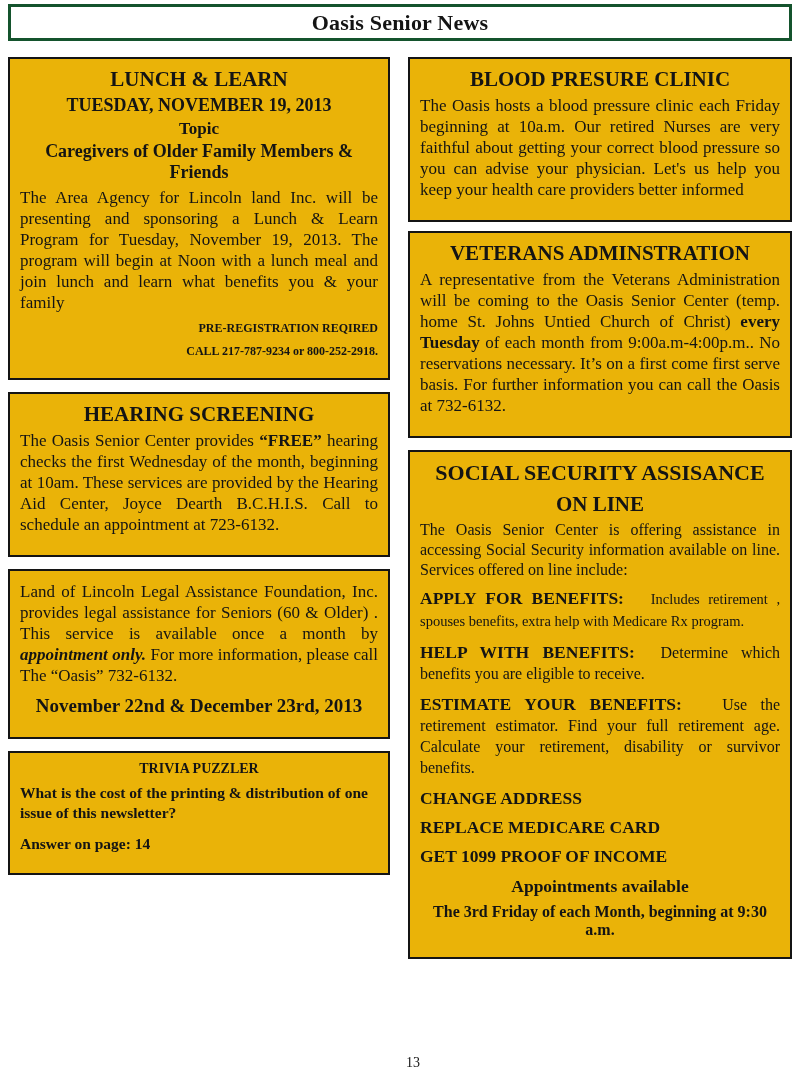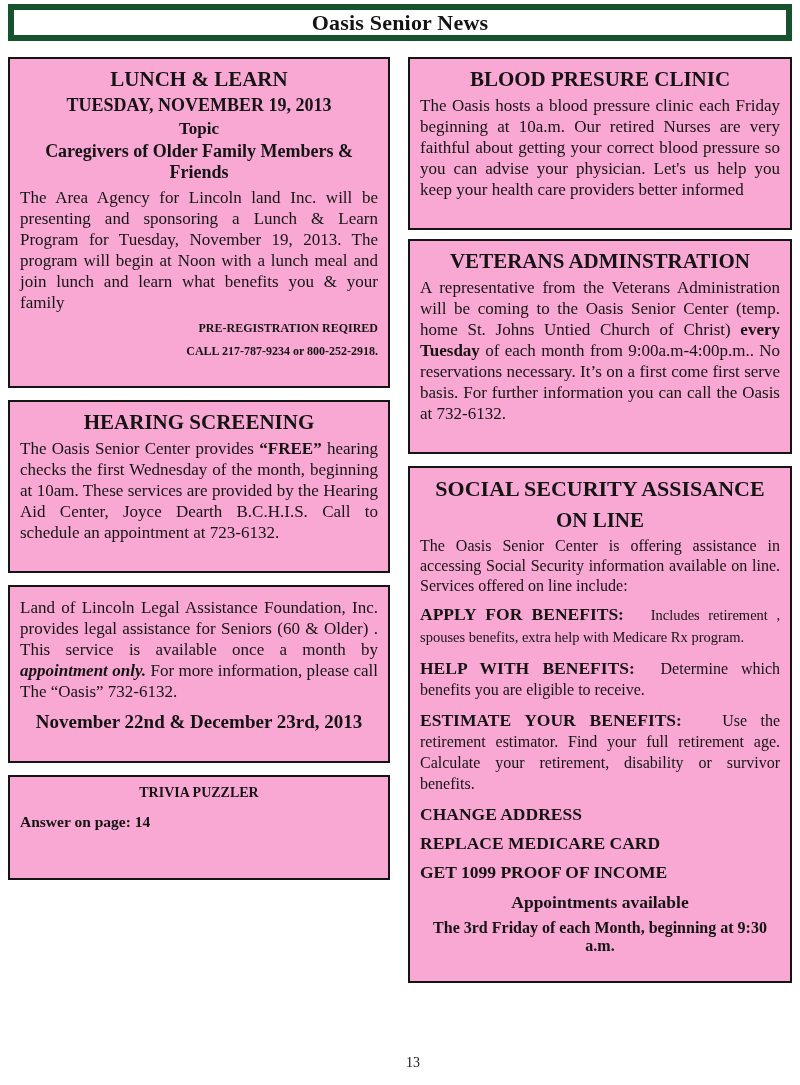--- a/index.html
+++ b/index.html
@@ -8,21 +8,21 @@
     width: 800px;
     height: 1085px;
     background: #ffffff;
     color: #141414;
     font-family: "Liberation Serif", "DejaVu Serif", serif;
     position: relative;
     overflow: hidden;
   }
   .header-box {
     margin: 4px 8px 0 8px;
-    border: 6px solid #14532d;
+    border: 3px solid #14532d;
     height: 37px;
     display: flex;
     align-items: center;
     justify-content: center;
   }
   .header-title {
     font-size: 22px;
     font-weight: bold;
     letter-spacing: 0.2px;
   }
@@ -30,23 +30,23 @@
     display: flex;
     gap: 18px;
     padding: 0 8px;
     margin-top: 16px;
     align-items: flex-start;
   }
   .col-left  { width: 382px; }
   .col-right { width: 384px; }
   .box {
     border: 2px solid #141414;
-    padding: 6px 10px 24px 10px;
+    padding: 6px 10px 16px 10px;
     margin-bottom: 12px;
-    background: #f9a8d4;
+    background: #eab308;
   }
   .box-title {
     text-align: center;
     font-weight: bold;
     font-size: 21px;
     margin: 2px 0 4px 0;
     line-height: 1.15;
   }
   .box-title.second { font-size: 22px; margin-top: 2px; margin-bottom: 6px; }
   .sub-line {
@@ -164,20 +164,21 @@
       <p class="body-text"><span>The Oasis Senior Center provides </span><b class="inline-bold">“FREE”</b><span> hearing checks the first Wednesday of the month, beginning at 10am. These services are provided by the Hearing Aid Center, Joyce Dearth B.C.H.I.S.  Call to  schedule an appointment at 723-6132.</span></p>
     </div>
 
     <div class="box" style="min-height:147px;">
       <p class="body-text"><span>Land of Lincoln Legal Assistance Foundation, Inc. provides legal assistance for Seniors (60 &amp; Older) . This service is available once a month by </span><span class="bold-italic">appointment only.</span><span> For more information, please call The “Oasis” 732-6132.</span></p>
       <div class="dates-line">November 22nd &amp; December 23rd, 2013</div>
     </div>
 
     <div class="box" style="min-height:105px;">
       <div class="trivia-title">TRIVIA PUZZLER</div>
+      <p class="trivia-text">What is the cost of the printing &amp; distribution of one issue of this newsletter?</p>
       <p class="trivia-answer">Answer on page: 14</p>
     </div>
 
   </div>
 
   <div class="col-right">
 
     <div class="box" style="min-height:133px; margin-bottom:9px;">
       <div class="box-title">BLOOD PRESURE CLINIC</div>
       <p class="body-text">The Oasis hosts a blood pressure clinic each Friday beginning at 10a.m.  Our retired Nurses are very faithful about getting your correct blood pressure so you can advise your physician.  Let's us help you keep your health care providers better informed</p>

